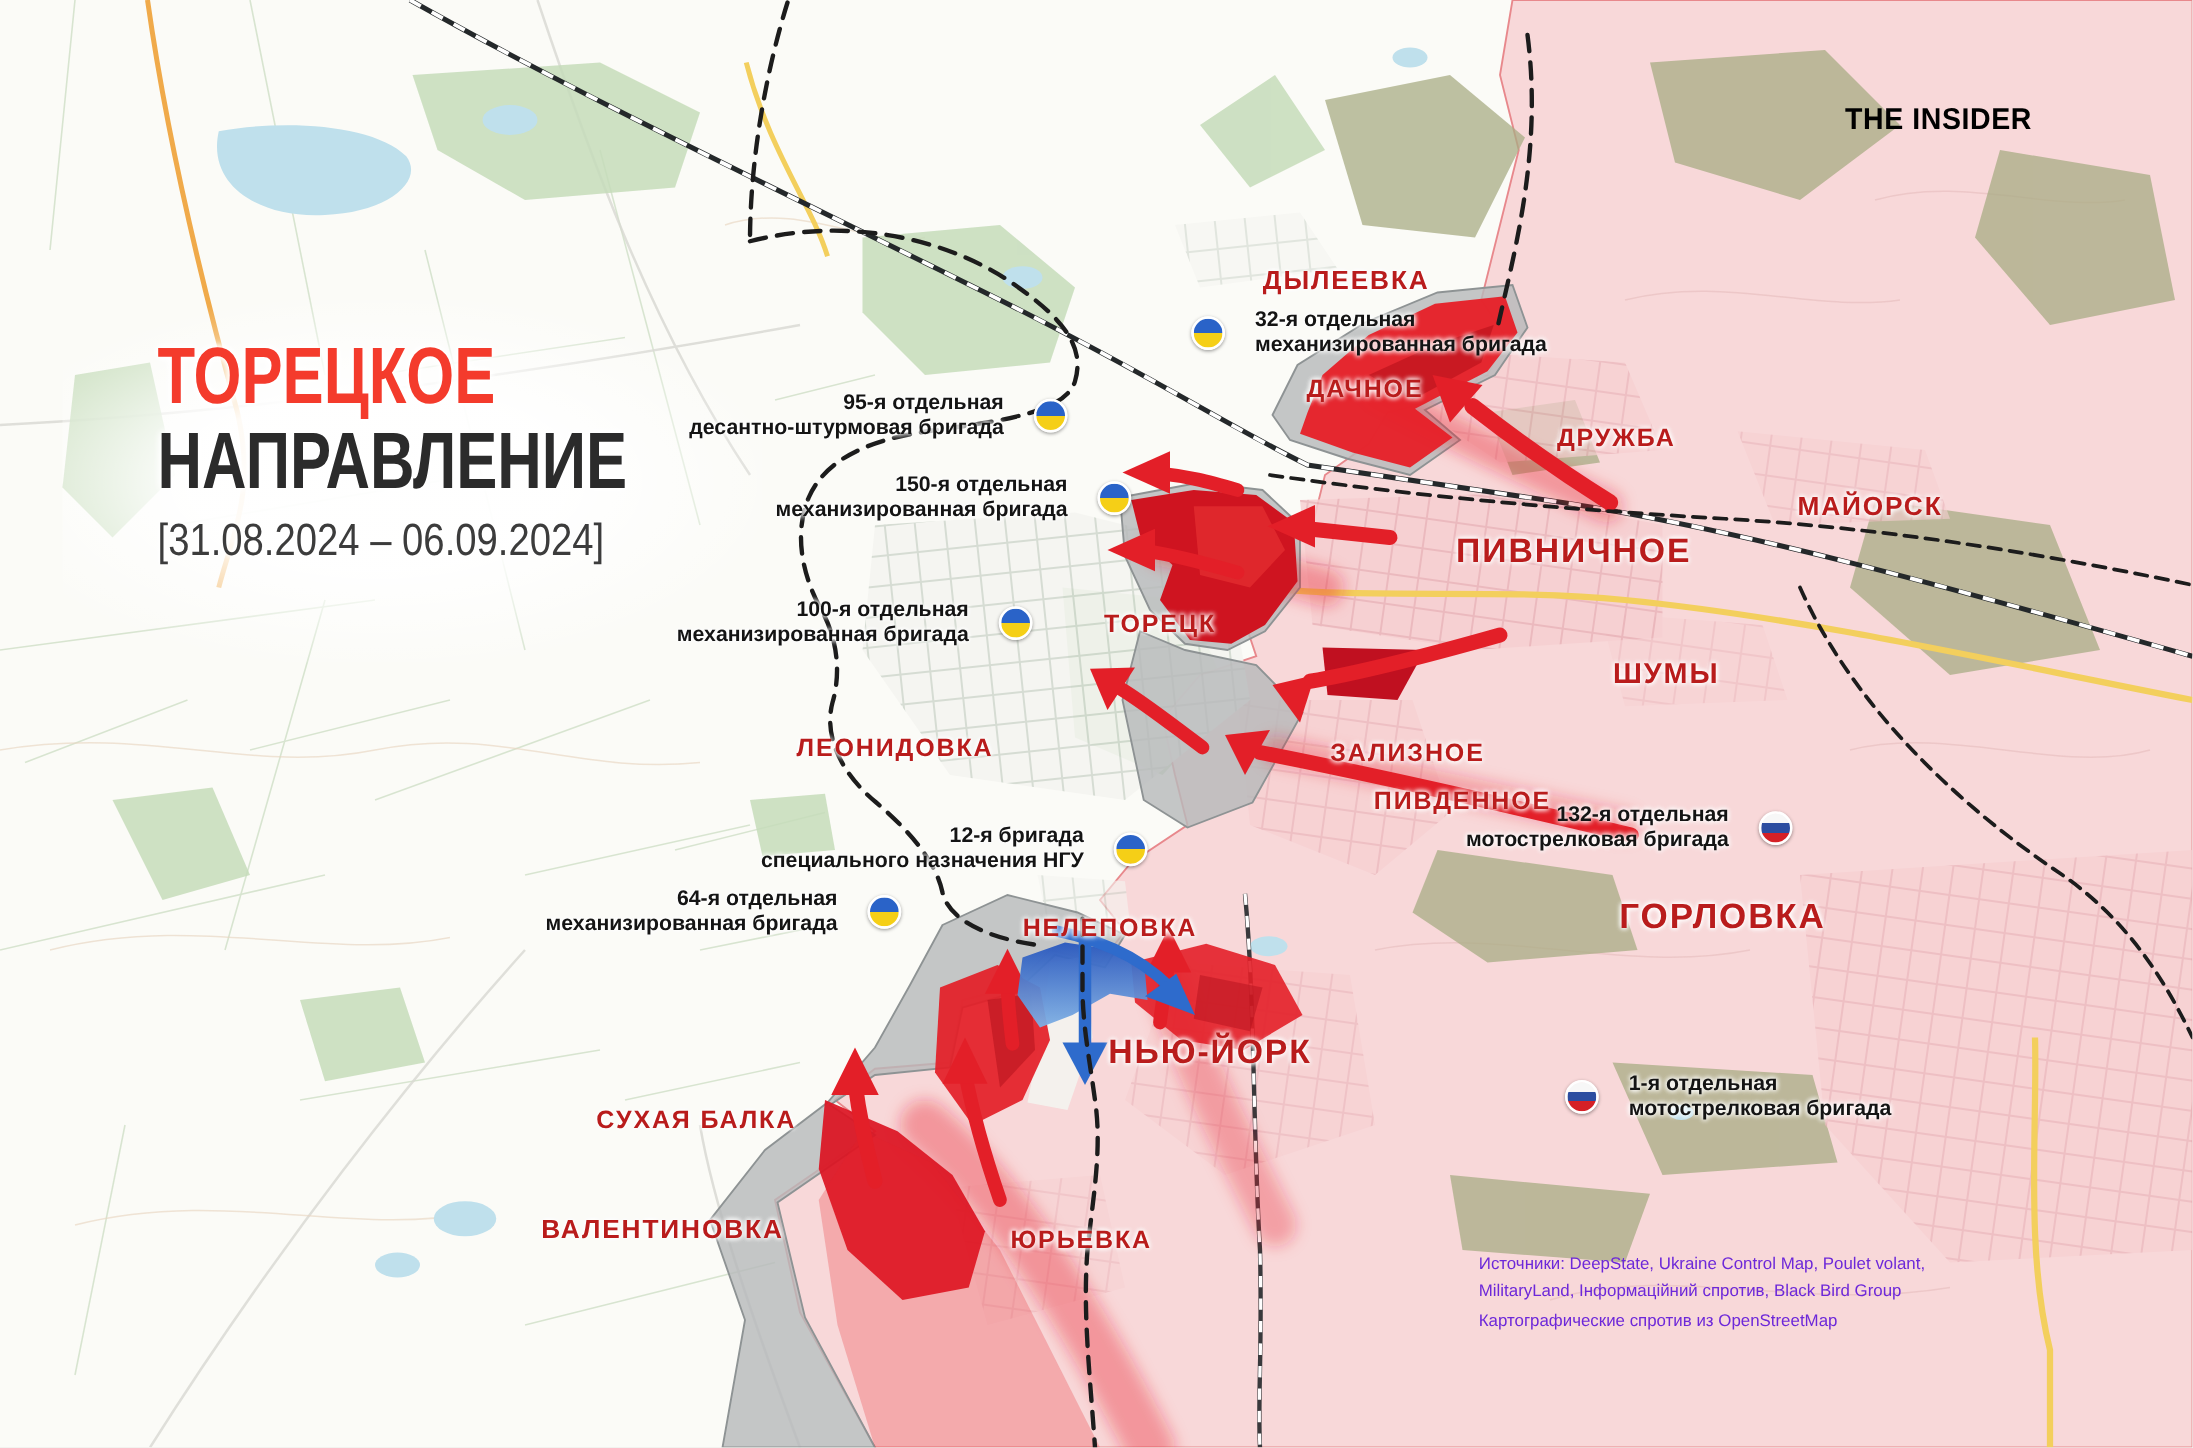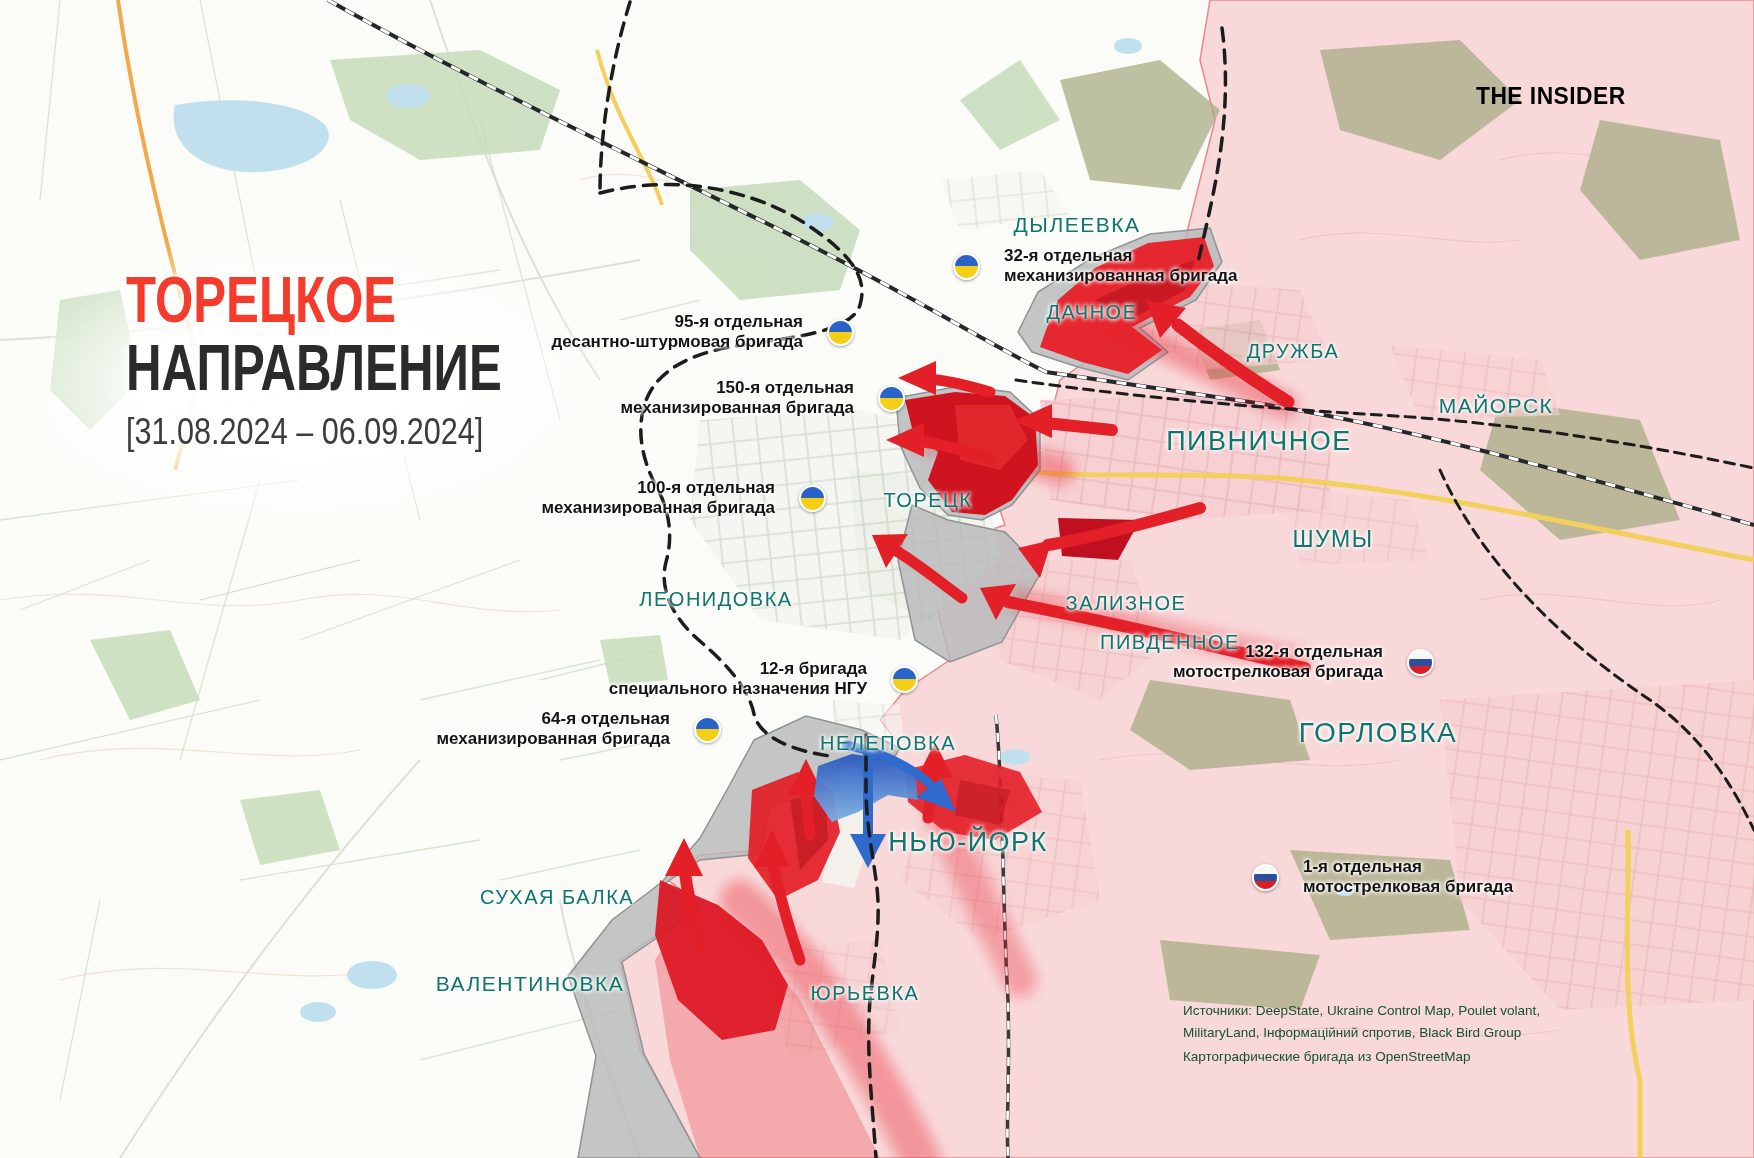--- a/index.html
+++ b/index.html
@@ -15,36 +15,36 @@
     transform:scaleX(.77);transform-origin:left;letter-spacing:0px;
     text-shadow:0 0 6px #fff,0 0 6px #fff,0 0 10px #fff;}
   #title .t1{color:#f43b2c;}
   #title .t2{color:#2b2b2b;margin-top:4px;}
   #title .t3{font-size:36px;font-weight:500;color:#3c3c3c;margin-top:14px;display:block;
     transform:scaleX(.85);transform-origin:left;
     text-shadow:0 0 5px #fff,0 0 5px #fff;}
   #logo{position:absolute;left:1476px;top:82px;font-size:24px;font-weight:800;color:#000;
     transform:scaleX(.95);transform-origin:left;letter-spacing:.5px;white-space:nowrap;}
   
-  .place{position:absolute;transform:translate(-50%,-50%);color:#0f766e;
-    letter-spacing:1.5px;white-space:nowrap;font-weight:400;
+  .place{position:absolute;transform:translate(-50%,-50%);color:#b91c1c;
+    letter-spacing:1.5px;white-space:nowrap;font-weight:700;
     text-shadow:0 0 4px #fff,0 0 4px #fff,0 0 5px rgba(255,255,255,.9);}
   
   .unit{position:absolute;display:flex;align-items:center;gap:24px;transform:translateY(-50%);}
   .unit .txt{font-size:17px;font-weight:600;color:#141414;line-height:1.18;white-space:nowrap;
     text-shadow:0 0 4px #fff,0 0 4px #fff,0 0 5px rgba(255,255,255,.95);}
   .unit.right .txt{text-align:right;}
   .unit.left .txt{text-align:left;}
   .flag{width:27px;height:27px;border-radius:50%;flex:0 0 auto;
     border:2px solid #fff;box-shadow:0 1px 3px rgba(0,0,0,.4);box-sizing:border-box;}
   .flag.ua{background:linear-gradient(#2a63c8 0 50%, #f5cf17 50% 100%);}
   .flag.ru{background:linear-gradient(#f7f7f7 0 34%, #2c4da0 34% 66%, #d52026 66% 100%);}
   
   #sources{position:absolute;left:1183px;top:1000px;font-size:13.5px;font-weight:500;
-    color:#14532d;line-height:1.6;white-space:nowrap;}
+    color:#6d28d9;line-height:1.6;white-space:nowrap;}
   #sources .osm{margin-top:3px;}
 </style>
 </head>
 <body>
 
 <div id="stage">
 
 <svg id="map" width="1754" height="1158" viewBox="0 0 1754 1158" xmlns="http://www.w3.org/2000/svg">
   <defs>
     <filter id="soft" x="-40%" y="-40%" width="180%" height="180%">
@@ -346,17 +346,17 @@
           <div class="txt">
             <div>1-я отдельная</div>
             <div>мотострелковая бригада</div>
           </div>
         </div>
       </div>
 
   <div id="sources">
     <div>Источники: DeepState, Ukraine Control Map, Poulet volant,</div>
     <div>MilitaryLand, Інформаційний спротив, Black Bird Group</div>
-    <div class="osm">Картографические бригада из OpenStreetMap</div>
+    <div class="osm">Картографические спротив из OpenStreetMap</div>
   </div>
 </div>
 
 </div>
 
 </body></html>

